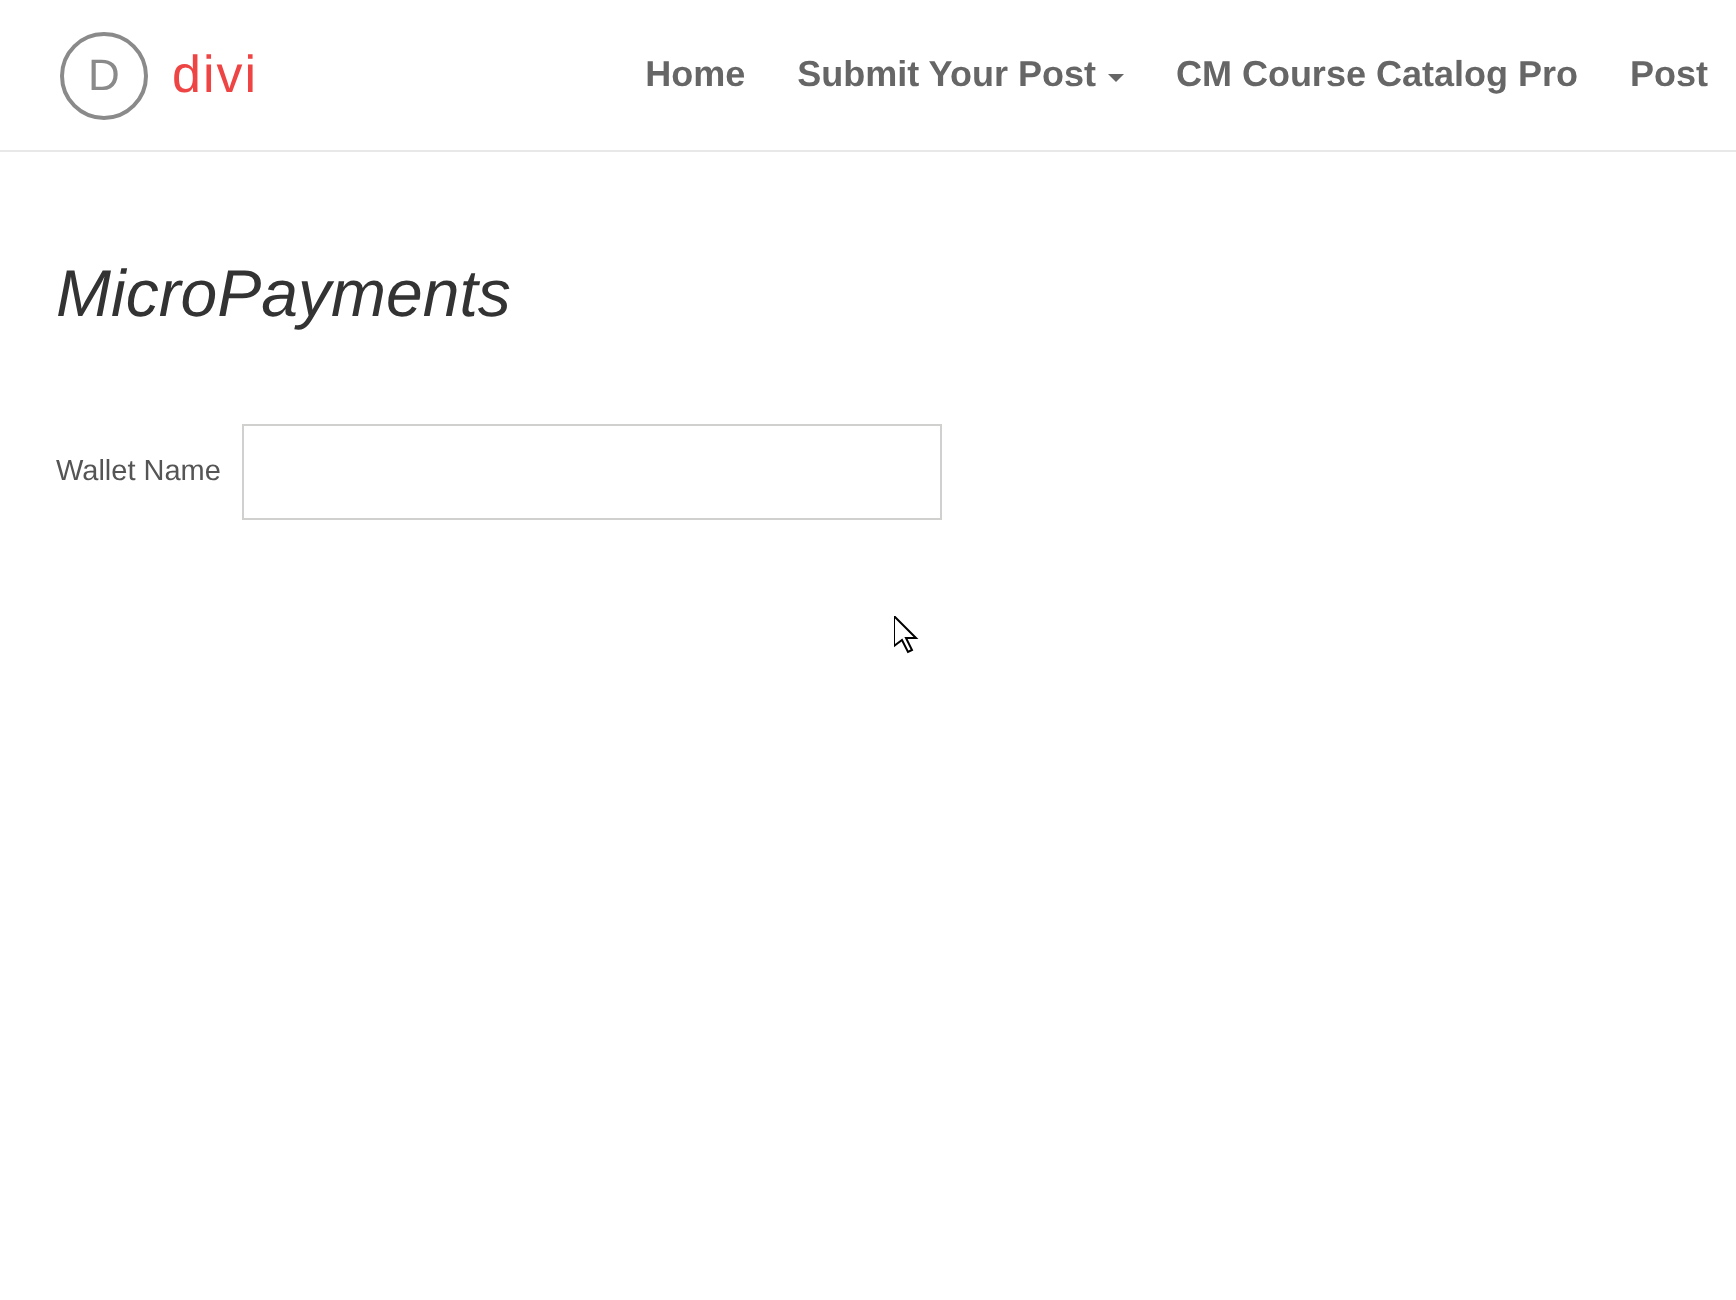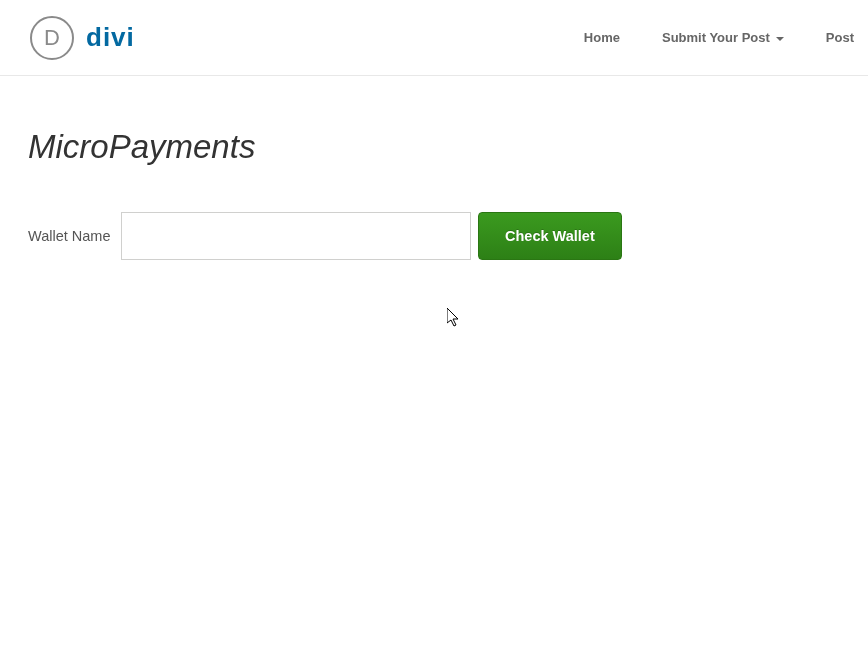--- a/index.html
+++ b/index.html
@@ -38,39 +38,38 @@
       justify-content: center;
       margin-right: 12px;
     }
     .logo-icon-inner {
       font-size: 22px;
       font-weight: 400;
       color: #8a8a8a;
     }
     .logo-text {
       font-size: 26px;
-      font-weight: 700;
+      font-weight: 400;
       letter-spacing: 1px;
-      color: #0369a1;
+      color: #ef4444;
     }
     .nav {
       display: flex;
       align-items: center;
       gap: 26px;
     }
     .nav-item {
       color: #666;
-      font-size: 13px;
+      font-size: 18px;
       font-weight: 600;
       text-decoration: none;
       cursor: pointer;
       display: flex;
       align-items: center;
       gap: 6px;
-      margin-left: 16px;
     }
     .chevron-down {
       display: inline-block;
       width: 0;
       height: 0;
       border-left: 4px solid transparent;
       border-right: 4px solid transparent;
       border-top: 4px solid #666;
       margin-top: 2px;
     }
@@ -135,29 +134,31 @@
   </div>
   <nav class="nav">
     <a class="nav-item">
       <span>Home</span>
     </a>
     <a class="nav-item">
       <span>Submit Your Post</span>
       <span class="chevron-down"></span>
     </a>
     <a class="nav-item">
+      <span>CM Course Catalog Pro</span>
+    </a>
+    <a class="nav-item">
       <span>Post</span>
     </a>
   </nav>
 </div>
 
 <div class="content">
   <h1 class="page-title">MicroPayments</h1>
   <div class="form-row">
     <label class="form-label">Wallet Name</label>
     <input type="text" class="text-input" value="" style="">
-    <button class="check-button">Check Wallet</button>
   </div>
 </div>
 
 <svg class="cursor" width="14" height="20" viewBox="0 0 14 20">
   <path d="M0 0 L0 15 L4 12 L7 18 L9 17 L6 11 L11 11 Z" fill="white" stroke="black" stroke-width="1"></path>
 </svg>
 
 </body></html>

